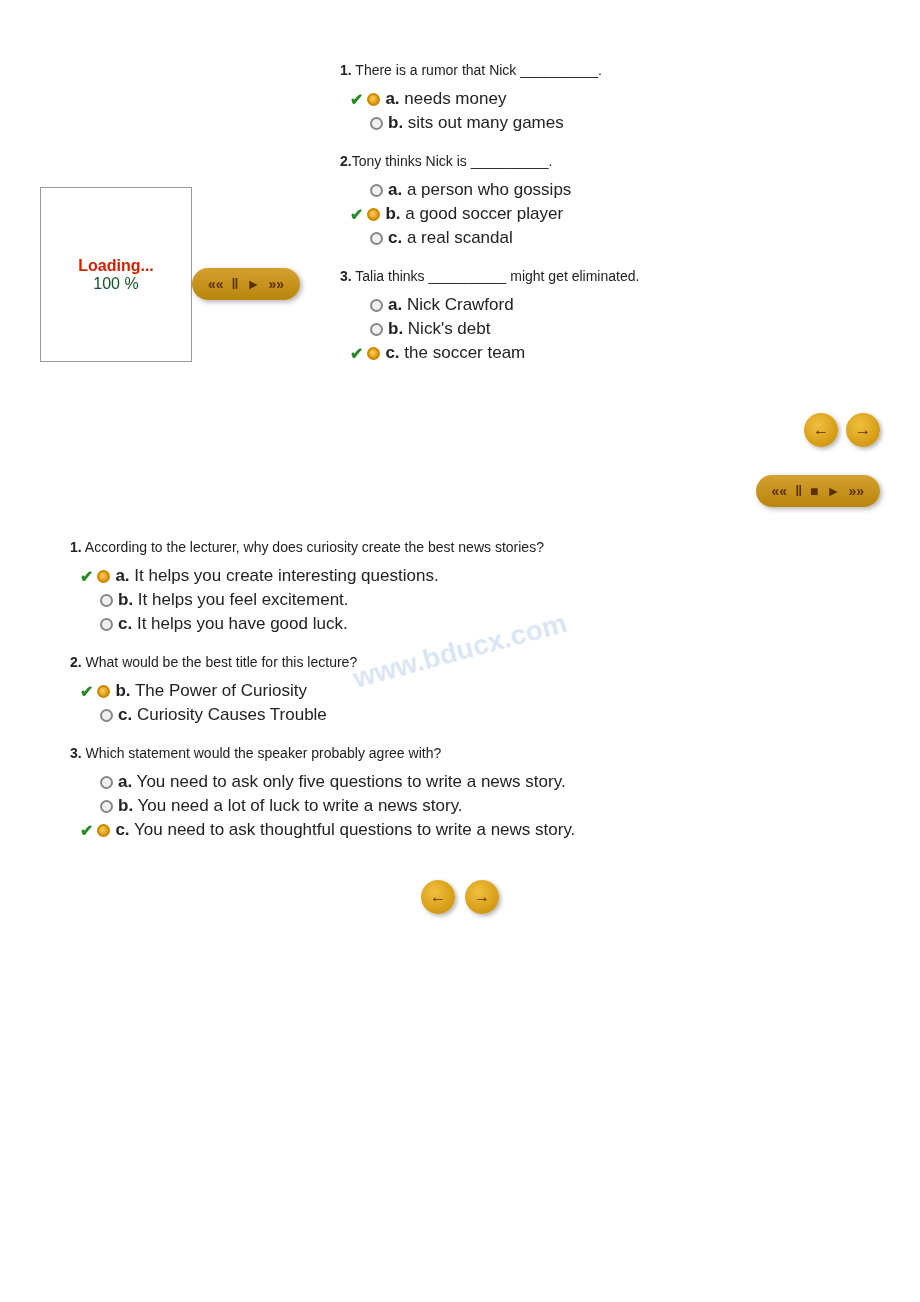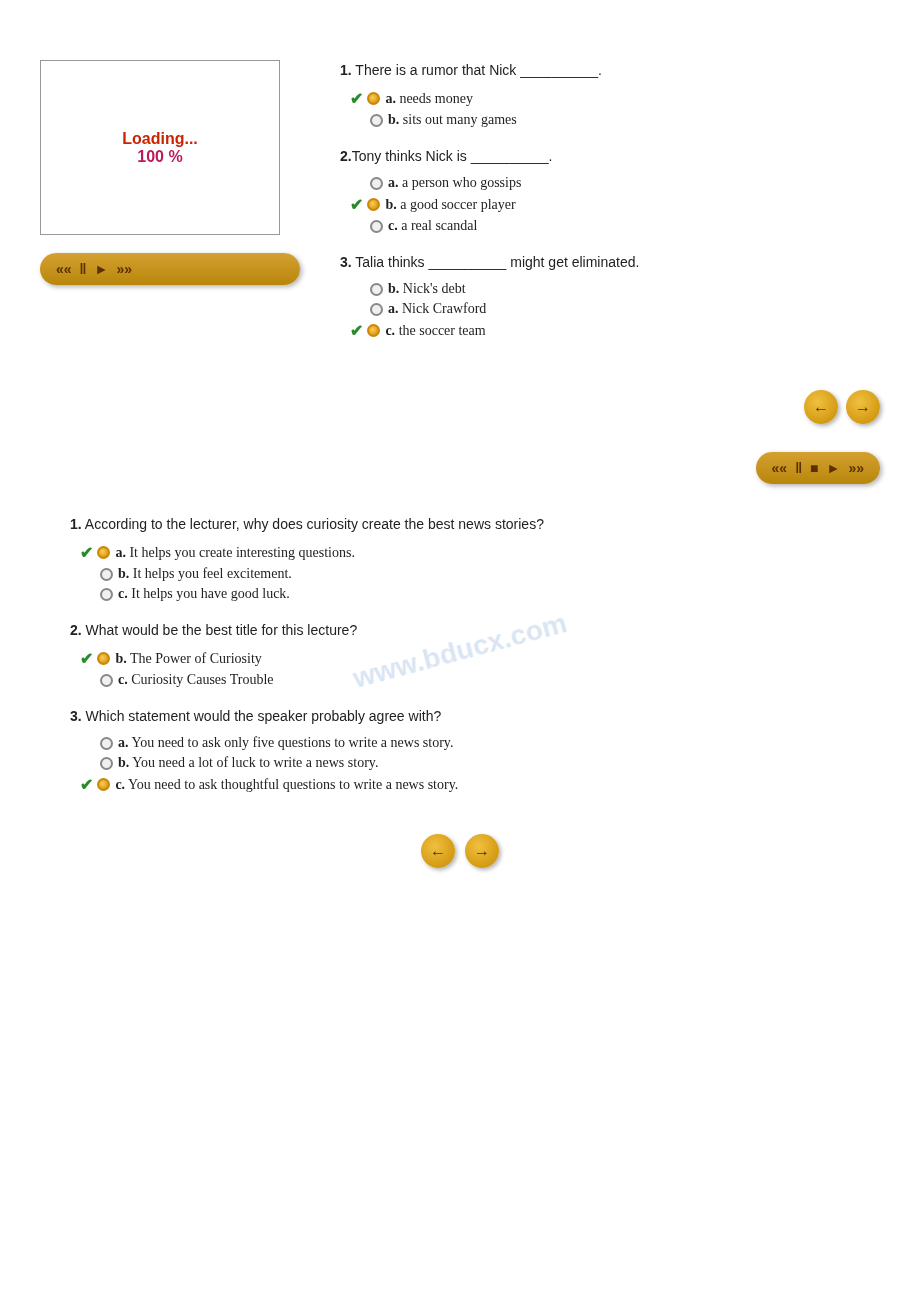--- a/index.html
+++ b/index.html
@@ -35,21 +35,22 @@
     .top-section {
       display: flex;
       gap: 40px;
       margin-bottom: 30px;
     }
 
     .left-col {
       width: 260px;
       flex-shrink: 0;
       display: flex;
-      flex-direction: column;
+      flex-direction: row;
+      align-items: center;
     }
 
     .video-box {
       width: 240px;
       height: 175px;
       border: 1px solid #999;
       display: flex;
       flex-direction: column;
       align-items: center;
       justify-content: center;
@@ -57,23 +58,23 @@
       margin-bottom: 18px;
     }
 
     .loading-text {
       color: #cc2200;
       font-size: 16px;
       font-weight: bold;
     }
 
     .loading-percent {
-      color: #be185d;
+      color: #14532d;
       font-size: 16px;
-      font-weight: bold;
+      font-weight: normal;
     }
 
     .player-bar {
       background: linear-gradient(to bottom, #d4a030, #b8860b);
       border-radius: 20px;
       padding: 8px 16px;
       display: flex;
       align-items: center;
       gap: 8px;
       box-shadow: 2px 2px 5px rgba(0,0,0,0.3);
@@ -140,22 +141,21 @@
       margin-right: 5px;
       flex-shrink: 0;
     }
 
     .radio-icon.orange {
       border-color: #cc8800;
       background: radial-gradient(circle at 40% 40%, #ffcc55, #cc8800);
     }
 
     .option-label {
-      font-size: 14px;
-      font-family: Liberation Serif, serif;
+      font-size: 17px;
     }
 
     .option-label strong {
       font-weight: bold;
     }
 
     
     .nav-buttons {
       display: flex;
       gap: 8px;
@@ -276,25 +276,25 @@
         </ul>
       </div>
 
       <div class="question-block">
         <div class="question-text">
           <strong>3.</strong> Talia thinks __________ might get eliminated.
         </div>
         <ul class="options-list">
           <li class="option-item">
             <span class="radio-icon"></span>
+            <span class="option-label"><strong>a.</strong> Nick Crawford</span>
+          </li>
+          <li class="option-item">
+            <span class="radio-icon"></span>
             <span class="option-label"><strong>b.</strong> Nick's debt</span>
-          </li>
-          <li class="option-item">
-            <span class="radio-icon"></span>
-            <span class="option-label"><strong>a.</strong> Nick Crawford</span>
           </li>
           <li class="option-item correct">
             <span class="check-mark">✔</span>
             <span class="radio-icon orange"></span>
             <span class="option-label"><strong>c.</strong> the soccer team</span>
           </li>
         </ul>
       </div>
 
       <div class="player-row" style="margin-top: 30px;">

